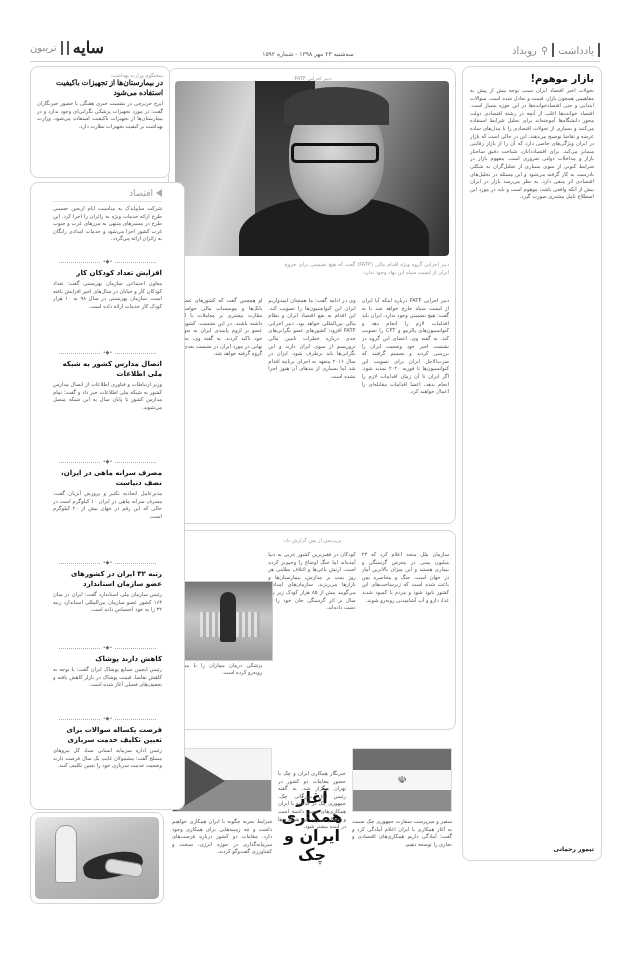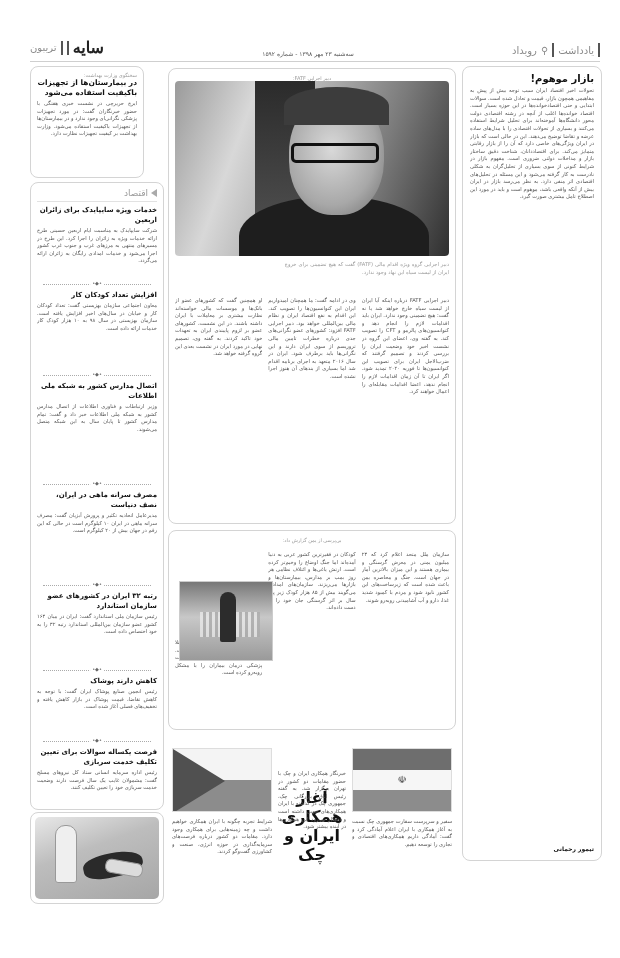--- a/index.html
+++ b/index.html
@@ -47,23 +47,23 @@
   .flag-cz .w { position: absolute; top: 0; left: 0; right: 0; height: 50%; background: #f4f4f4; }
   .flag-cz .r { position: absolute; bottom: 0; left: 0; right: 0; height: 50%; background: #8c8c8c; }
   .flag-cz .b { position: absolute; left: 0; top: 0; width: 0; height: 0; border-top: 32px solid transparent; border-bottom: 32px solid transparent; border-left: 52px solid #505050; }
   .flag-ir { position: absolute; right: 4px; top: 8px; width: 100px; height: 64px; border: 1px solid #ddd; overflow: hidden; }
   .flag-ir .g { height: 33.3%; background: #6e6e6e; }
   .flag-ir .w { height: 33.3%; background: #f6f6f6; display: flex; align-items: center; justify-content: center; font-size: 10px; color: #444; }
   .flag-ir .r { height: 33.4%; background: #8c8c8c; }
   .main3 .title { position: absolute; left: 110px; right: 110px; top: 4px; font-size: 16px; text-align: center; margin-top: 44px; }
 
   
-  .col-left-top { left: 30px; top: 66px; width: 114px; height: 112px; padding: 5px 6px; }
+  .col-left-top { left: 30px; top: 66px; width: 140px; height: 112px; padding: 5px 6px; font-family: Liberation Serif, serif; }
   .col-left-top .hl { font-size: 7.5px; line-height: 10px; }
-  .col-left-main { left: 30px; top: 182px; width: 134px; height: 628px; padding: 5px 6px; }
+  .col-left-main { left: 30px; top: 182px; width: 155px; height: 628px; padding: 5px 22px; }
   .col-left-main .hl { font-size: 7px; line-height: 10px; margin: 3px 0 2px; }
   .sec-label { font-size: 9px; color: #9a9a9a; display: flex; align-items: center; gap: 3px; border-bottom: 1px solid #e2e2e2; padding-bottom: 3px; margin-bottom: 3px; }
   .sec-label .tri { display: inline-block; width: 0; height: 0; border-top: 4px solid transparent; border-bottom: 4px solid transparent; border-right: 6px solid #aaa; }
   .cartoon { left: 30px; top: 812px; width: 134px; height: 92px; padding: 4px; }
   .cartoon .img { width: 100%; height: 100%; border-radius: 5px; background: linear-gradient(160deg,#e8e8e8 0%,#bdbdbd 40%,#a6a6a6 100%); position: relative; overflow: hidden; }
   .cartoon .man { position: absolute; left: 20px; top: 8px; width: 22px; height: 58px; background: #efefef; border: 1px solid #999; border-radius: 10px 10px 3px 3px; }
   .cartoon .shadow { position: absolute; left: 48px; top: 36px; width: 60px; height: 24px; background: #2a2a2a; border-radius: 40% 50% 40% 40%; transform: rotate(-12deg); }
   .cartoon .lying { position: absolute; left: 70px; top: 44px; width: 38px; height: 14px; background: #dcdcdc; border: 1px solid #999; border-radius: 6px; transform: rotate(10deg); }
 </style>
 </head>
@@ -146,21 +146,20 @@
   <div class="hl">در بیمارستان‌ها از تجهیزات باکیفیت استفاده می‌شود</div>
   <div class="txt" style="height:66px;margin-top:2px;">ایرج حریرچی در نشست خبری هفتگی با حضور خبرنگاران گفت: در مورد تجهیزات پزشکی نگرانی‌ای وجود ندارد و در بیمارستان‌ها از تجهیزات باکیفیت استفاده می‌شود. وزارت بهداشت بر کیفیت تجهیزات نظارت دارد.</div>
 </div>
 
 <div class="box col-left-main">
   <div class="sec-label">
     <span class="tri"></span>
     <span>اقتصاد</span>
   </div>
 
-  <div class="hl">خدمات ویژه سایپایدک برای زائران اربعین</div>
   <div class="txt" style="height:52px;">شرکت سایپایدک به مناسبت ایام اربعین حسینی طرح ارائه خدمات ویژه به زائران را اجرا کرد. این طرح در مسیرهای منتهی به مرزهای غرب و جنوب غرب کشور اجرا می‌شود و خدمات امدادی رایگان به زائران ارائه می‌گردد.</div>
   <div class="sep"></div>
 
   <div class="hl">افزایش تعداد کودکان کار</div>
   <div class="txt" style="height:68px;">معاون اجتماعی سازمان بهزیستی گفت: تعداد کودکان کار و خیابان در سال‌های اخیر افزایش یافته است. سازمان بهزیستی در سال ۹۸ به ۱۰ هزار کودک کار خدمات ارائه داده است.</div>
   <div class="sep"></div>
 
   <div class="hl">اتصال مدارس کشور به شبکه ملی اطلاعات</div>
   <div class="txt" style="height:76px;">وزیر ارتباطات و فناوری اطلاعات از اتصال مدارس کشور به شبکه ملی اطلاعات خبر داد و گفت: تمام مدارس کشور تا پایان سال به این شبکه متصل می‌شوند.</div>
   <div class="sep"></div>

